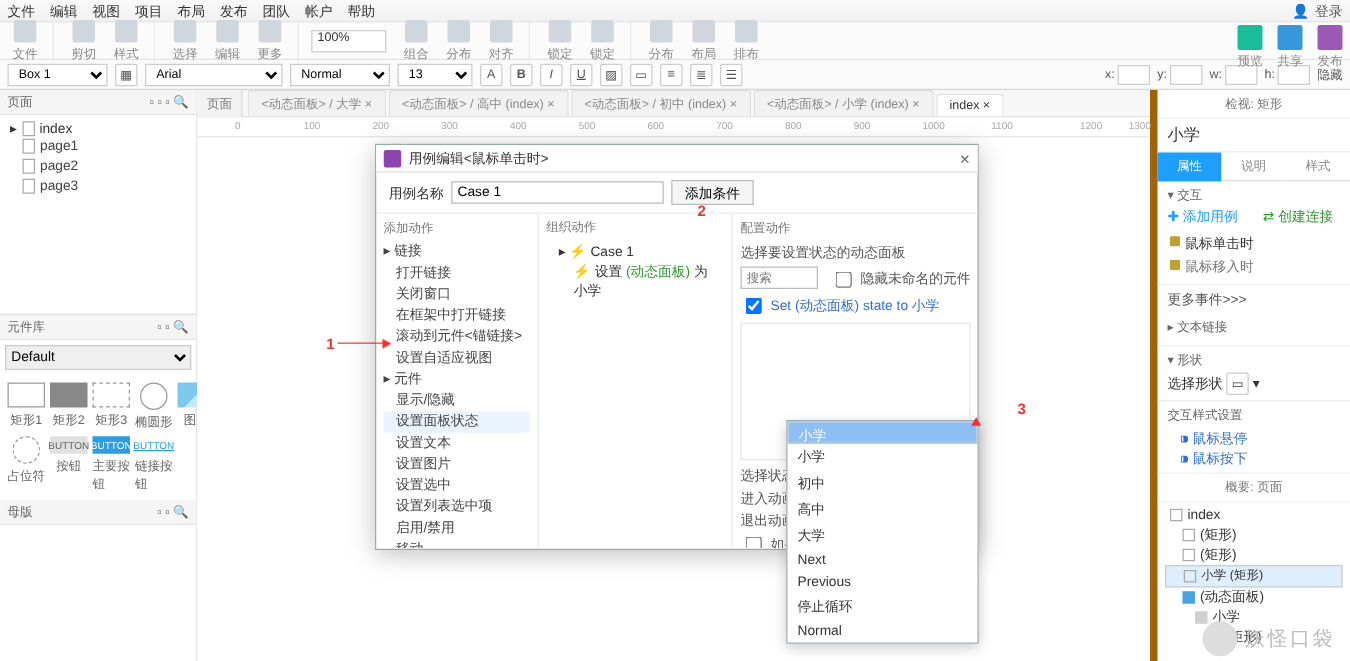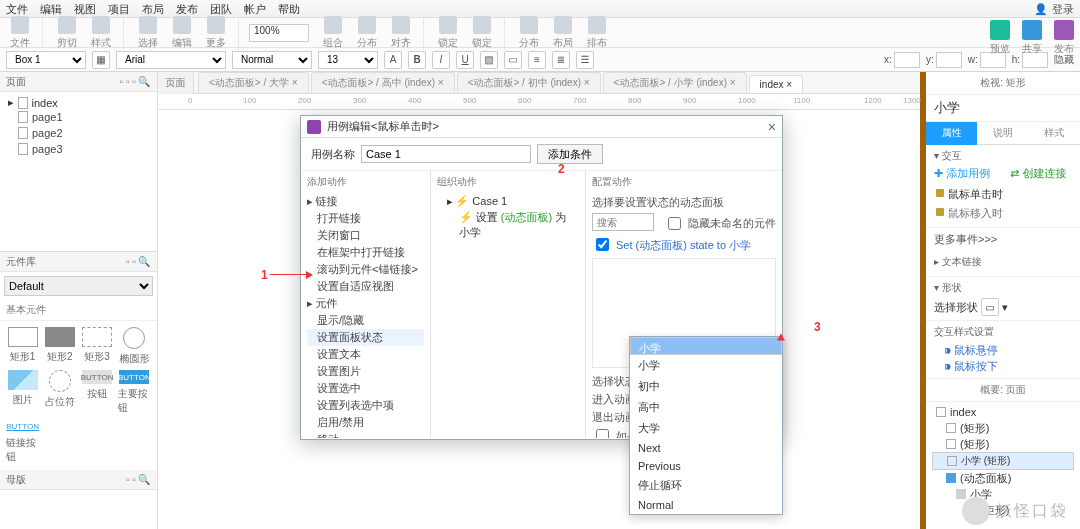--- a/index.html
+++ b/index.html
@@ -41,21 +41,21 @@
   .panel-head{height:20px;background:#f5f5f5;border-bottom:1px solid #e5e5e5;display:flex;align-items:center;justify-content:space-between;padding:0 6px;font-size:10px;color:#666;}
   .pages-tree{padding:4px 4px;font-size:11px;}
   .pages-tree .node{padding:2px 0 2px 14px;color:#444;}
   .pages-tree .root{font-weight:normal;padding-left:4px;}
   .pages-tree .li{display:flex;align-items:center;gap:4px;}
   .pgico{width:10px;height:12px;border:1px solid #aaa;display:inline-block;}
   .lib-panel{border-top:1px solid #ddd;}
   .lib-select{padding:4px;}
   .lib-select select{width:100%;height:20px;border:1px solid #ccc;font-size:11px;}
   .lib-sec-title{padding:3px 6px;color:#777;font-size:10px;border-bottom:1px solid #eee;}
-  .shapes{display:grid;grid-template-columns:repeat(4,1fr);gap:4px;padding:6px;}
+  .shapes{display:grid;grid-template-columns:repeat(5,1fr);gap:4px;padding:6px;}
   .shape{display:flex;flex-direction:column;align-items:center;gap:3px;font-size:10px;color:#666;}
   .sbox{width:30px;height:20px;border:1px solid #999;}
   .sbox.filled{background:#888;border:none;}
   .sbox.dashed{border-style:dashed;}
   .scircle{width:22px;height:22px;border:1px solid #999;border-radius:50%;}
   .simg{width:30px;height:20px;background:linear-gradient(135deg,#7ec8f0 50%,#c6e8fb 50%);}
   .sph{width:22px;height:22px;border:1px dashed #999;border-radius:50%;}
   .sbtn{width:30px;height:14px;background:#e0e0e0;font-size:8px;display:flex;align-items:center;justify-content:center;}
   .sbtn.pri{background:#2f9de0;color:#fff;}
   .sbtn.lnk{background:transparent;color:#2f9de0;text-decoration:underline;}
@@ -293,21 +293,20 @@
             <span>page3</span>
           </div>
       </div>
       <div style="flex:0 0 90px"></div>
       <div class="lib-panel">
         <div class="panel-head">
           <span>元件库</span>
             <span>▫ ▫ 🔍</span>
         </div>
         <div class="lib-select"><select><option>Default</option></select></div>
-        <div class="lib-sec-title">基本元件</div>
         <div class="shapes">
           <div class="shape">
               <div class="sbox"></div>
               <span>矩形1</span>
             </div>
           <div class="shape">
               <div class="sbox filled"></div>
               <span>矩形2</span>
             </div>
           <div class="shape">

